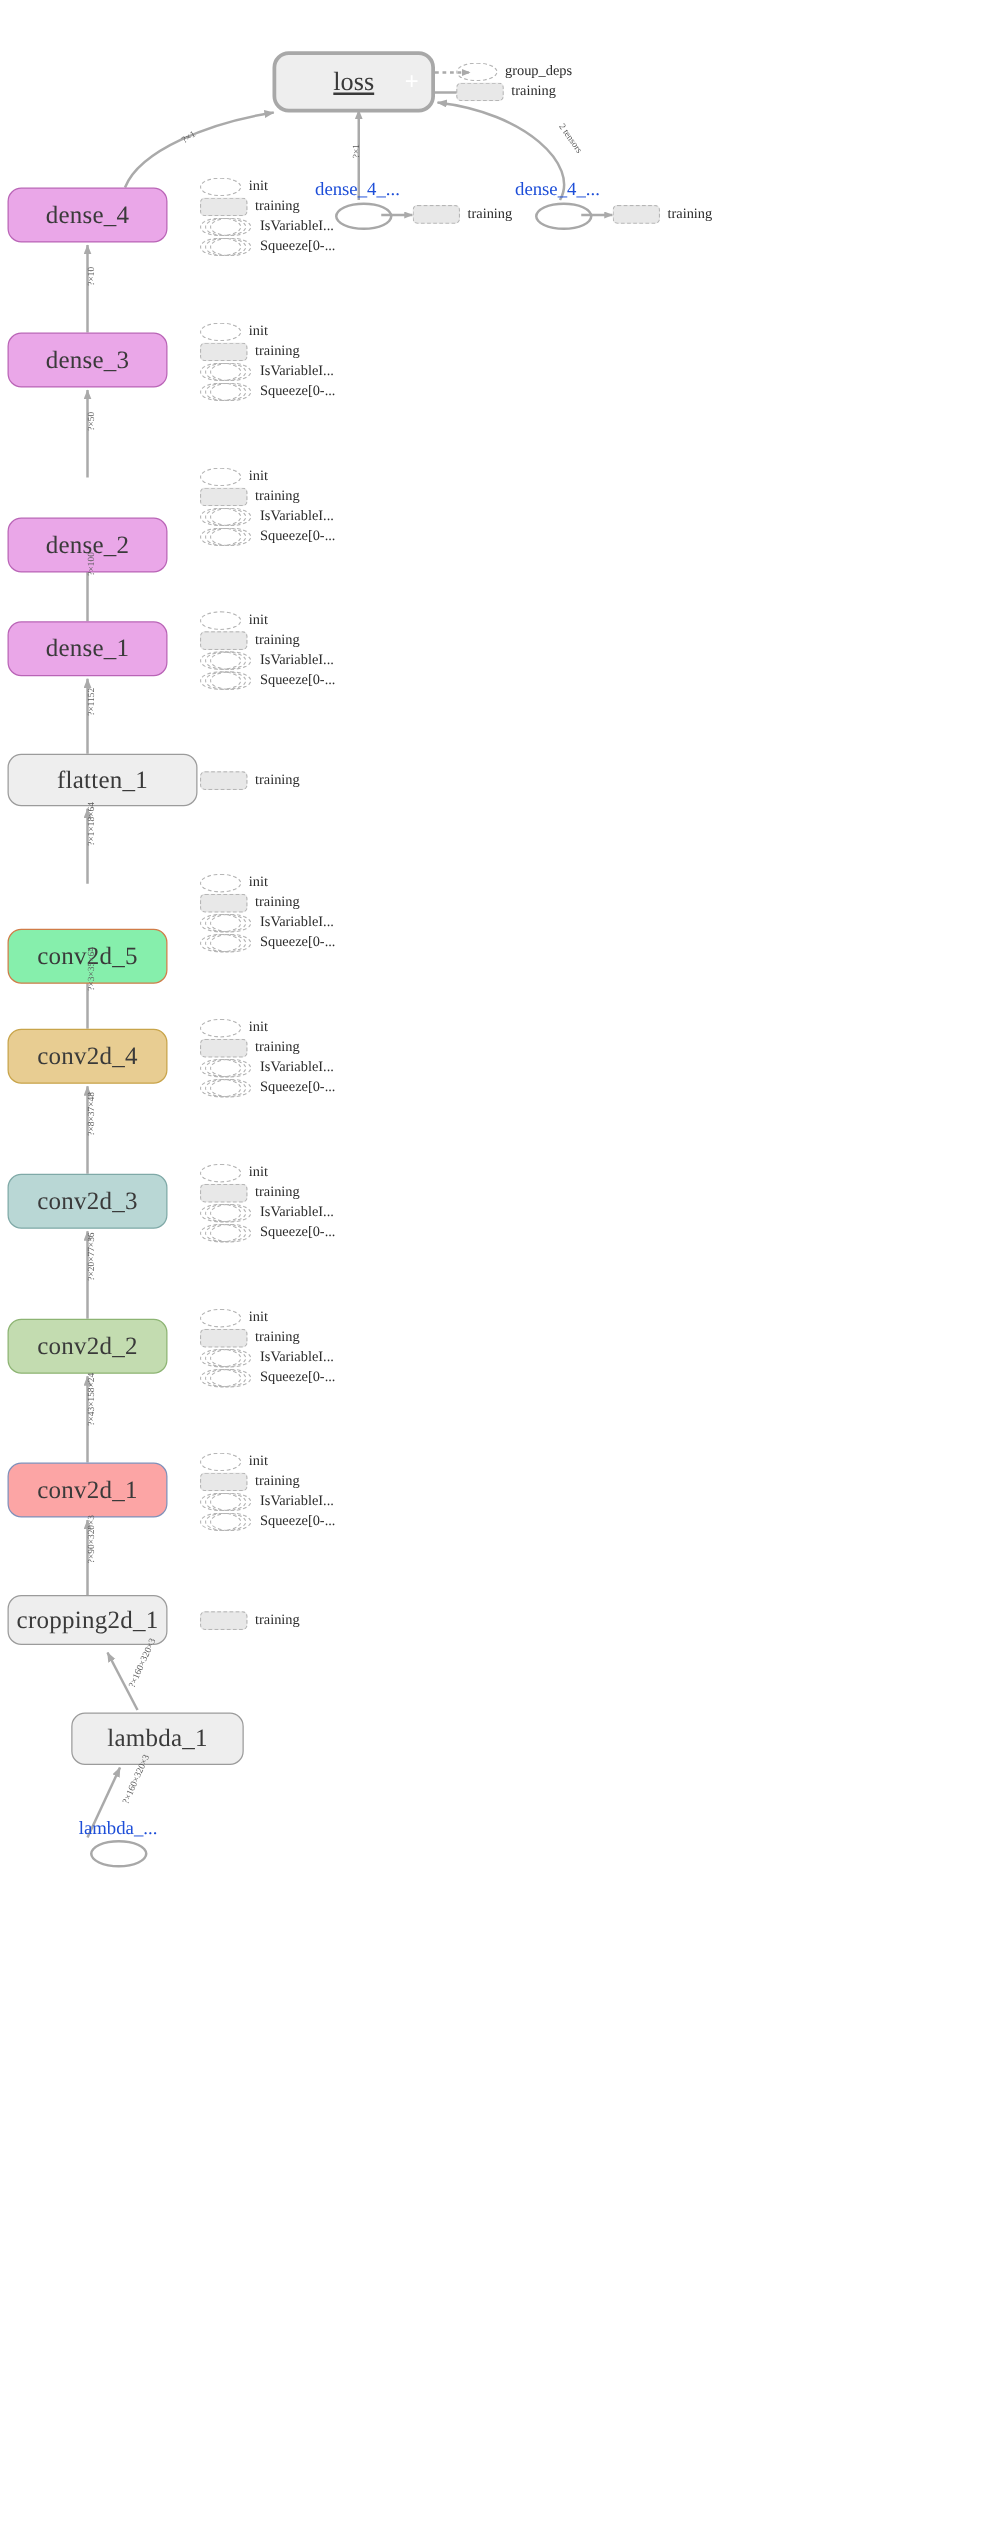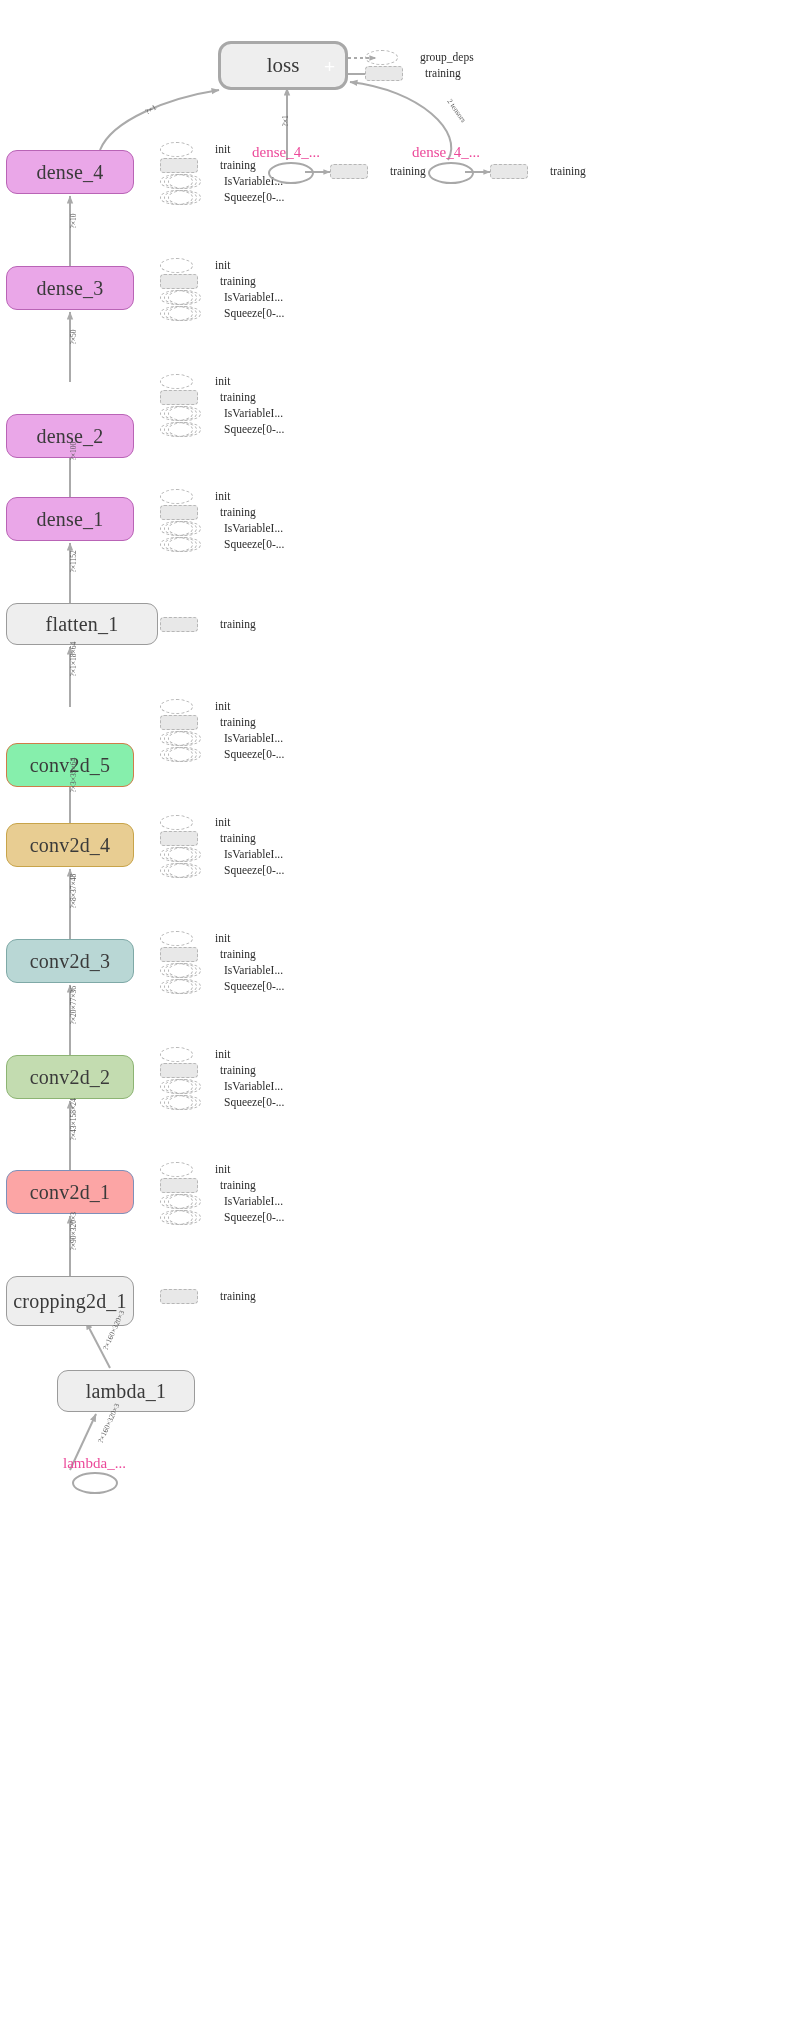--- a/index.html
+++ b/index.html
@@ -19,30 +19,30 @@
     background:#eeeeee;
     font-size:20px;letter-spacing:.2px;color:#3a3a3a;
     white-space:nowrap;
   }
 
   
   .meta-node{
     position:absolute;box-sizing:border-box;
     display:flex;align-items:center;justify-content:center;
     border:3px solid #a8a8a8;border-radius:13px;background:#eeeeee;
-    font-size:21px;color:#3a3a3a;
+    font-size:21px;color:#3a3a3a;text-decoration:underline;
   }
   .plus{
     position:absolute;right:10px;top:50%;transform:translateY(-50%);
     color:#ffffff;font-size:19px;line-height:1;font-weight:400;
     font-family:"Liberation Sans",sans-serif;
   }
 
   
-  .aux{position:absolute;display:flex;align-items:center;gap:22px;}
+  .aux{position:absolute;display:flex;align-items:center;gap:6px;}
   .aux-label{font-size:11.5px;color:#2b2b2b;white-space:nowrap;line-height:1;}
   .shape-ellipse{
     width:33px;height:15px;border:1.3px dashed #b6b6b6;border-radius:50%;
     background:transparent;box-sizing:border-box;
   }
   .shape-rect{
     width:38px;height:15px;border:1.3px dashed #b6b6b6;border-radius:4px;
     background:#e8e8e8;box-sizing:border-box;
   }
   .shape-stack{position:relative;width:42px;height:15px;}
@@ -53,21 +53,21 @@
   .shape-stack i:nth-child(2){left:4px;}
   .shape-stack i:nth-child(3){left:8px;}
 
   
   .oval{
     position:absolute;width:46px;height:22px;
     border:2px solid #a8a8a8;border-radius:50%;background:transparent;
     box-sizing:border-box;
   }
   .oval-cap{
-    position:absolute;font-size:15px;color:#ec4899;white-space:nowrap;
+    position:absolute;font-size:15px;color:#1d4ed8;white-space:nowrap;
   }
 
   
   .elabel{
     position:absolute;font-size:7.5px;color:#5a5a5a;white-space:nowrap;
     font-family:"Liberation Serif",serif;
     transform-origin:left center;
   }
 </style>
 </head>
@@ -144,21 +144,21 @@
       </div>
       <div class="layer" style="left: 6px; top: 939px; width: 128px; height: 44px; background: rgb(185, 215, 213); border-color: rgb(127, 169, 167);">
         <span>conv2d_3</span>
       </div>
       <div class="layer" style="left: 6px; top: 1055px; width: 128px; height: 44px; background: rgb(195, 220, 176); border-color: rgb(141, 180, 115);">
         <span>conv2d_2</span>
       </div>
       <div class="layer" style="left: 6px; top: 1170px; width: 128px; height: 44px; background: #fca5a5; border-color: rgb(126, 144, 186);">
         <span>conv2d_1</span>
       </div>
-      <div class="layer" style="left: 6px; top: 1276px; width: 128px; height: 50px; background: rgb(238, 238, 238); border-color: rgb(155, 155, 155);">
+      <div class="layer" style="left: 6px; top: 1276px; width: 128px; height: 40px; background: rgb(238, 238, 238); border-color: rgb(155, 155, 155);">
         <span>cropping2d_1</span>
       </div>
       <div class="layer" style="left: 57px; top: 1370px; width: 138px; height: 42px; background: rgb(238, 238, 238); border-color: rgb(155, 155, 155);">
         <span>lambda_1</span>
       </div>
     </div>
   <div id="auxes">
       <div class="aux" style="left: 160px; top: 142px;">
         <span class="shape-ellipse"></span>
         <span class="aux-label">init</span>

